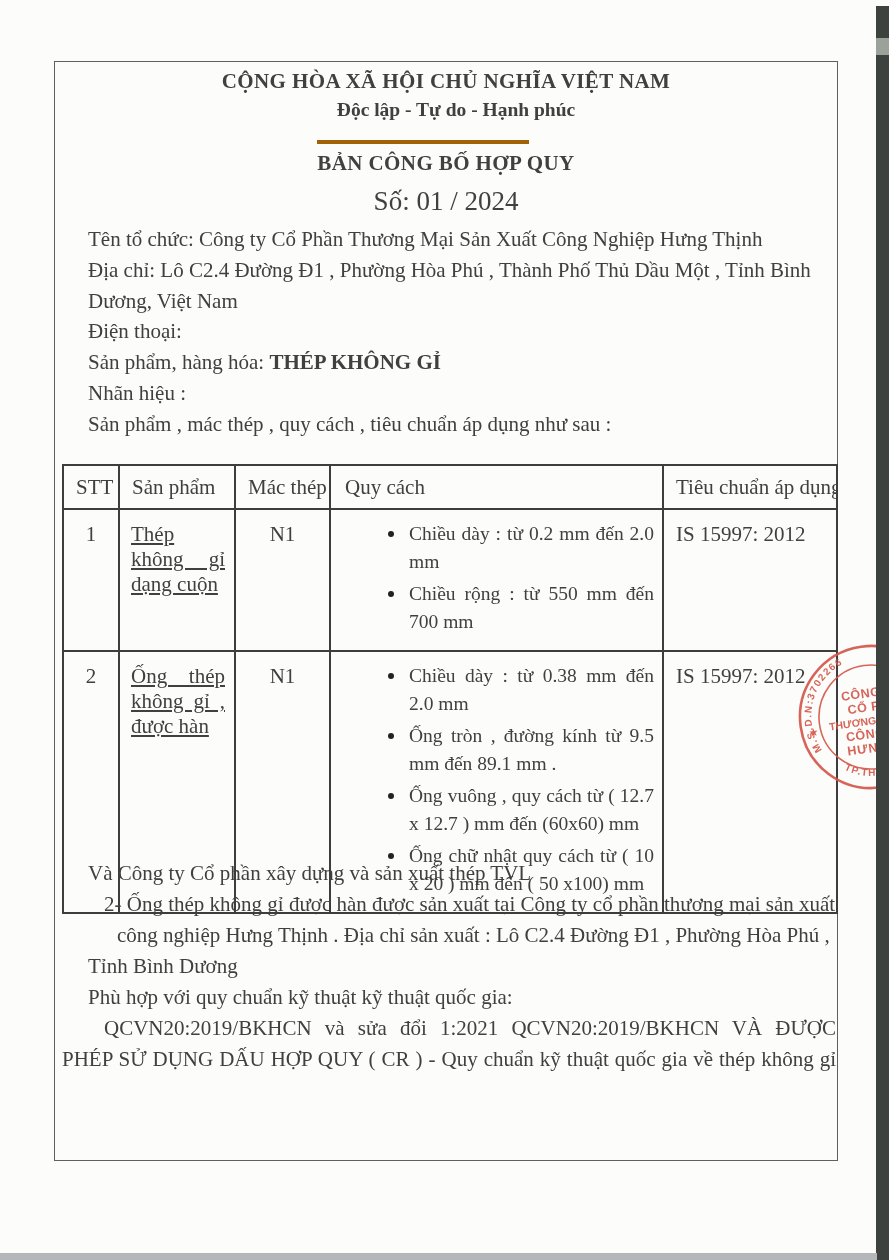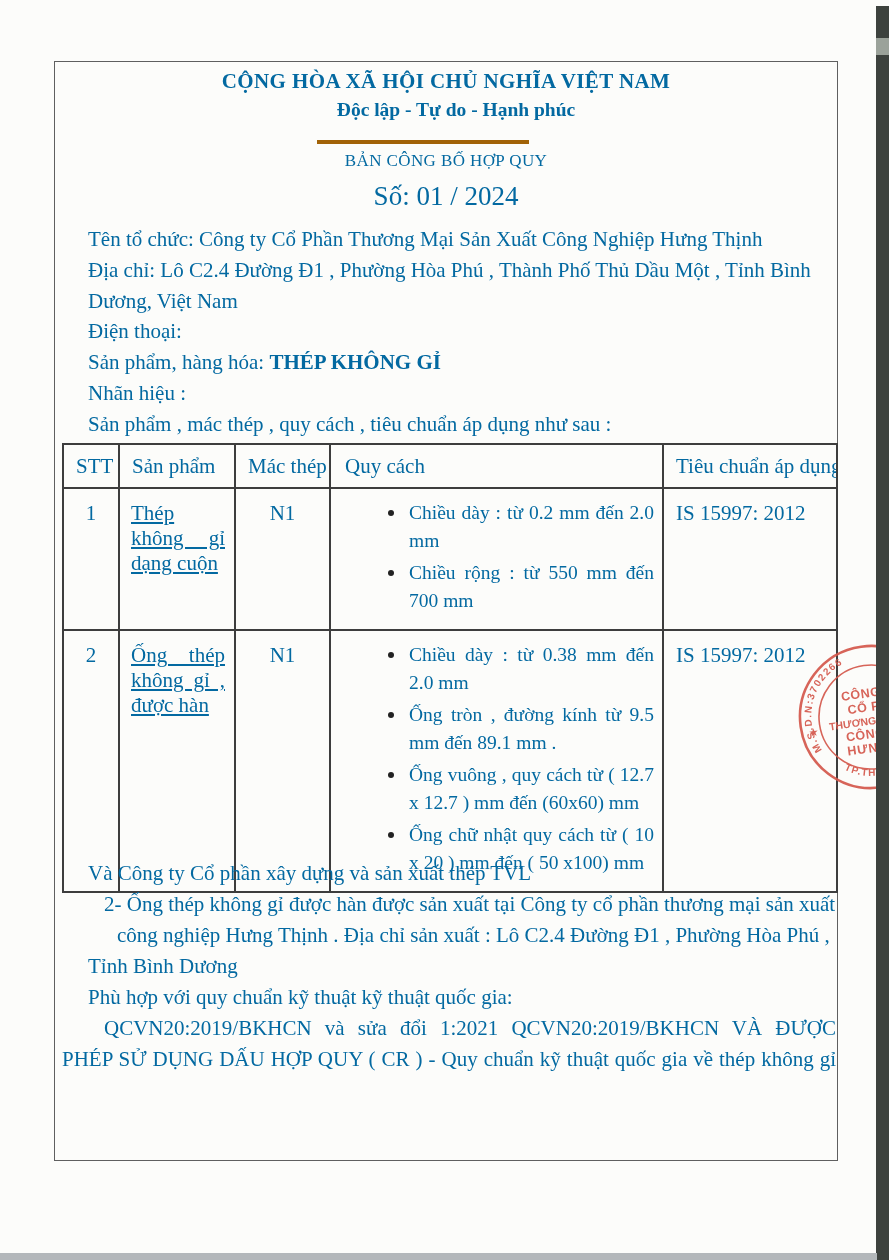--- a/index.html
+++ b/index.html
@@ -1,37 +1,37 @@
 <!DOCTYPE html>
 <html><head>
 <meta charset="utf-8">
 <style>
   * { margin:0; padding:0; box-sizing:border-box; }
   body { background:#e8e8e8; font-family:"Liberation Serif","DejaVu Serif",serif; }
   .page {
     position:relative; width:889px; height:1260px; margin:0 auto;
-    background:#fcfcfa; overflow:hidden; color:#0369a1;
+    background:#fcfcfa; overflow:hidden; color:#404040;
   }
   .frame {
     position:absolute; left:54px; top:61px; width:784px; height:1100px;
     border:1.5px solid #5f5f5f; background:transparent;
   }
   
   .hdr { position:absolute; left:54px; top:69px; width:784px; text-align:center; }
   .nat-title { font-size:21px; font-weight:bold; letter-spacing:.4px; }
   .motto { font-size:19.5px; font-weight:bold; margin-top:5px; }
   .motto .ul { border-bottom:4px solid #a16207; padding-left:20px; padding-bottom:20px; }
-  .doc-title { font-size:17px; font-weight:normal; margin-top:30px; letter-spacing:.4px; }
+  .doc-title { font-size:21px; font-weight:bold; margin-top:30px; letter-spacing:.4px; }
   .doc-num { font-size:27px; margin-top:10px; }
   
   .body1 { position:absolute; left:62px; top:224px; width:774px; font-size:21px; line-height:30.8px; }
   .body1 p { padding-left:26px; }
   
   table.tbl {
-    position:absolute; left:62px; top:443px; width:774px;
+    position:absolute; left:62px; top:464px; width:774px;
     border-collapse:collapse; table-layout:fixed; font-size:21px;
   }
   .tbl th, .tbl td { border:2px solid #3d3d3d; vertical-align:top; font-weight:normal; }
   .tbl th { text-align:left; padding:9px 10px 8px 12px; height:42px; white-space:nowrap; overflow:hidden; }
   .tbl .c-stt  { width:56px;  text-align:center; }
   .tbl .c-sp   { width:116px; }
   .tbl .c-mt   { width:95px;  text-align:center; }
   .tbl .c-qc   { width:333px; }
   .tbl .c-tc   { width:174px; }
   .tbl td.cell-stt { text-align:center; padding-top:12px; }

